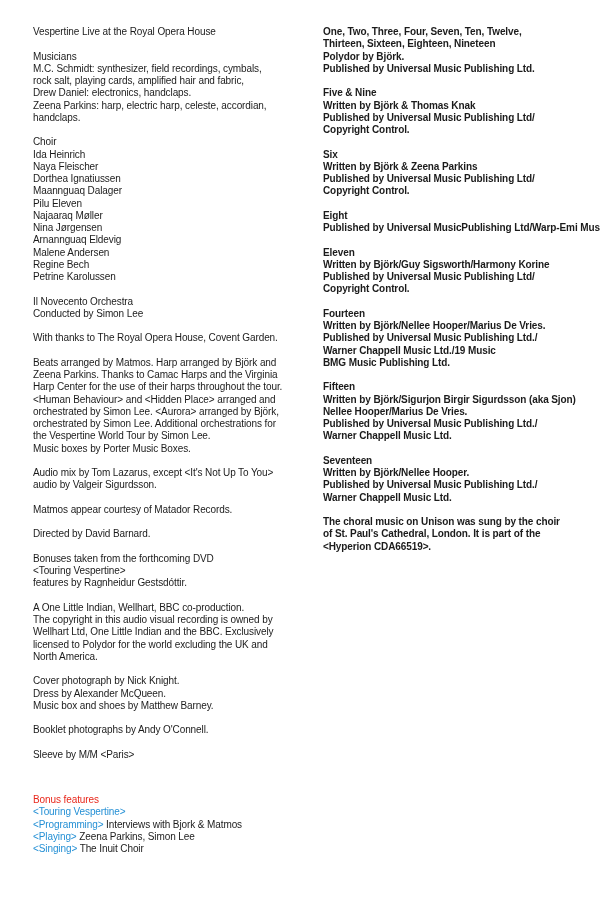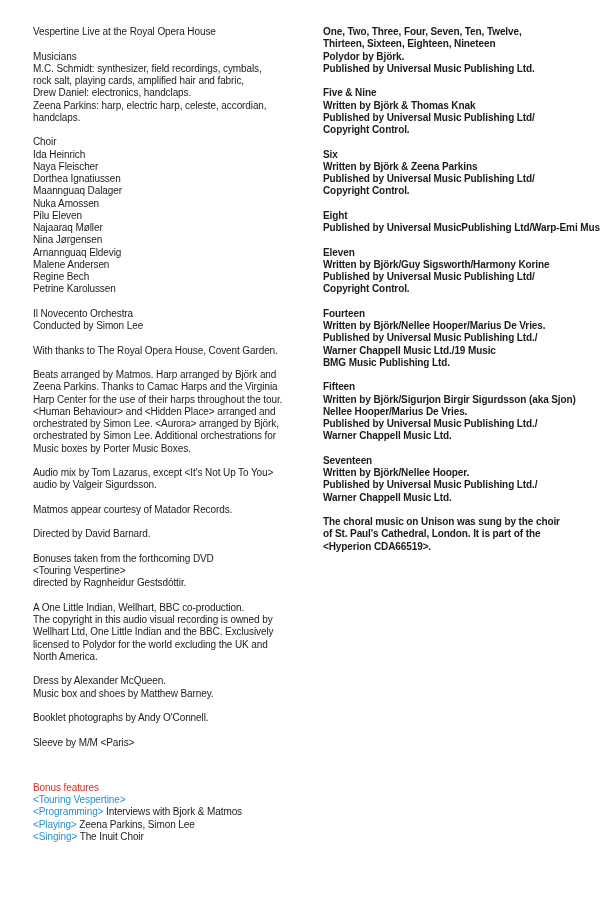--- a/index.html
+++ b/index.html
@@ -50,21 +50,20 @@
         <div class="line">Drew Daniel: electronics, handclaps.</div>
         <div class="line">Zeena Parkins: harp, electric harp, celeste, accordian,</div>
         <div class="line">handclaps.</div>
       </div>
       <div class="para">
         <div class="line">Choir</div>
         <div class="line">Ida Heinrich</div>
         <div class="line">Naya Fleischer</div>
         <div class="line">Dorthea Ignatiussen</div>
         <div class="line">Maannguaq Dalager</div>
-        <div class="line">Nuka Amossen</div>
         <div class="line">Pilu Eleven</div>
         <div class="line">Najaaraq Møller</div>
         <div class="line">Nina Jørgensen</div>
         <div class="line">Arnannguaq Eldevig</div>
         <div class="line">Malene Andersen</div>
         <div class="line">Regine Bech</div>
         <div class="line">Petrine Karolussen</div>
       </div>
       <div class="para">
         <div class="line">Il Novecento Orchestra</div>
@@ -73,45 +72,47 @@
       <div class="para">
         <div class="line">With thanks to The Royal Opera House, Covent Garden.</div>
       </div>
       <div class="para">
         <div class="line">Beats arranged by Matmos. Harp arranged by Björk and</div>
         <div class="line">Zeena Parkins. Thanks to Camac Harps and the Virginia</div>
         <div class="line">Harp Center for the use of their harps throughout the tour.</div>
         <div class="line">&lt;Human Behaviour&gt; and &lt;Hidden Place&gt; arranged and</div>
         <div class="line">orchestrated by Simon Lee. &lt;Aurora&gt; arranged by Björk,</div>
         <div class="line">orchestrated by Simon Lee. Additional orchestrations for</div>
+        <div class="line">the Vespertine World Tour by Simon Lee.</div>
         <div class="line">Music boxes by Porter Music Boxes.</div>
       </div>
       <div class="para">
         <div class="line">Audio mix by Tom Lazarus, except &lt;It's Not Up To You&gt;</div>
         <div class="line">audio by Valgeir Sigurdsson.</div>
       </div>
       <div class="para">
         <div class="line">Matmos appear courtesy of Matador Records.</div>
       </div>
       <div class="para">
         <div class="line">Directed by David Barnard.</div>
       </div>
       <div class="para">
         <div class="line">Bonuses taken from the forthcoming DVD</div>
         <div class="line">&lt;Touring Vespertine&gt;</div>
-        <div class="line">directed by Ragnheidur Gestsdóttir.</div>
+        <div class="line">features by Ragnheidur Gestsdóttir.</div>
       </div>
       <div class="para">
         <div class="line">A One Little Indian, Wellhart, BBC co-production.</div>
         <div class="line">The copyright in this audio visual recording is owned by</div>
         <div class="line">Wellhart Ltd, One Little Indian and the BBC. Exclusively</div>
         <div class="line">licensed to Polydor for the world excluding the UK and</div>
         <div class="line">North America.</div>
       </div>
       <div class="para">
+        <div class="line">Cover photograph by Nick Knight.</div>
         <div class="line">Dress by Alexander McQueen.</div>
         <div class="line">Music box and shoes by Matthew Barney.</div>
       </div>
       <div class="para">
         <div class="line">Booklet photographs by Andy O'Connell.</div>
       </div>
       <div class="para">
         <div class="line">Sleeve by M/M &lt;Paris&gt;</div>
       </div>
       <div class="para bonus-block">

